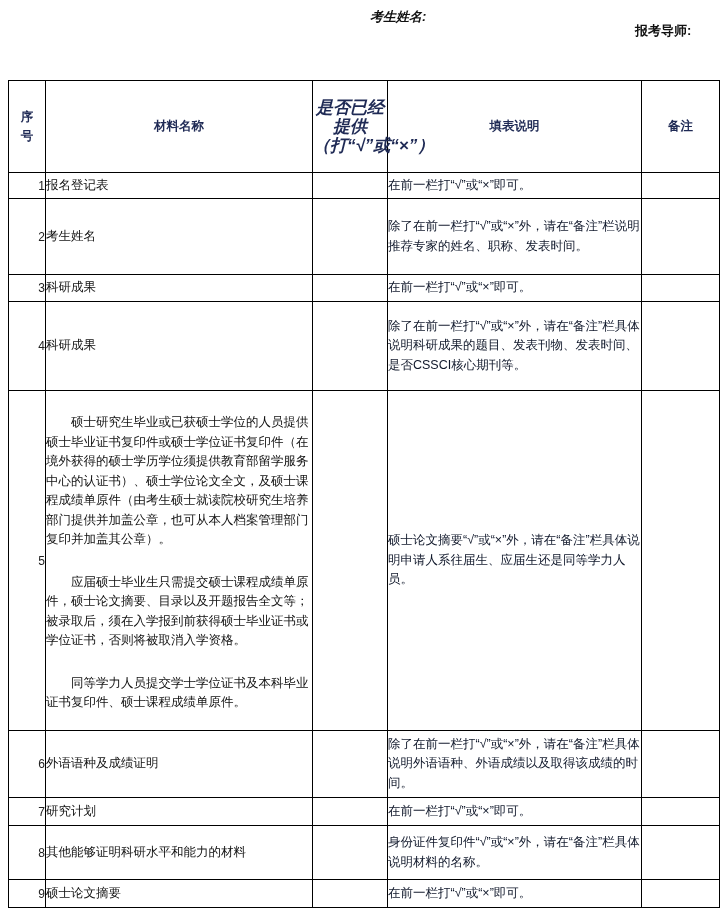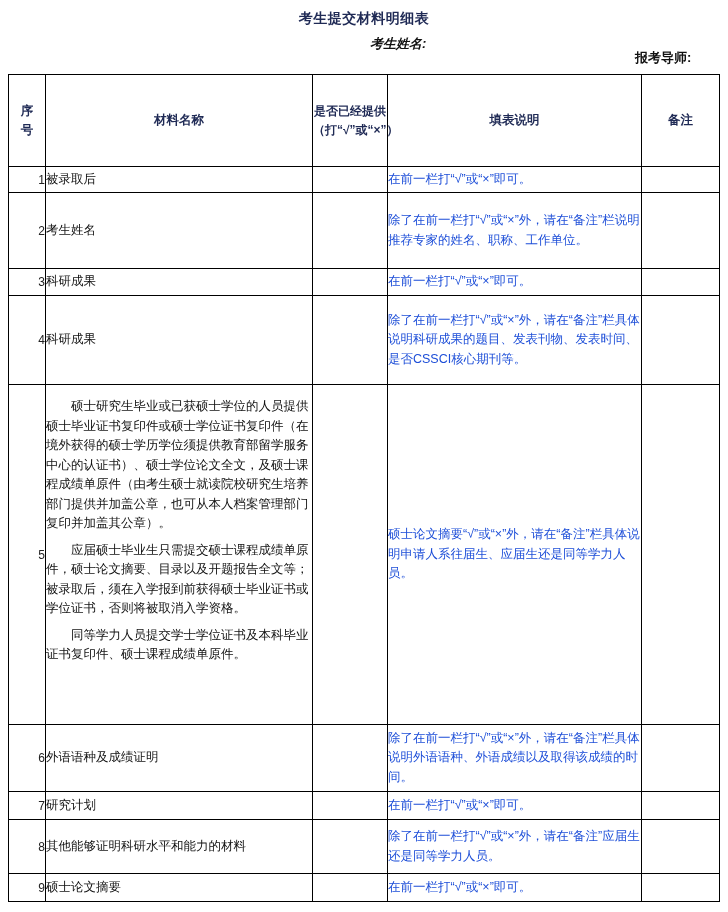--- a/index.html
+++ b/index.html
@@ -87,23 +87,24 @@
     font-size: 12.5px;
     color: #1f2a55;
     font-family: "Liberation Sans", "DejaVu Sans", sans-serif;
     line-height: 17px;
   }
   th.h-seq .stack {
     display: block;
     line-height: 19px;
   }
   th.h-prov {
-    font-size: 12px;
+    font-size: 17px;
     line-height: 19px;
     padding: 0 3px;
+    font-style: italic;
   }
 
   td.seq {
     text-align: right;
     padding-right: 5px;
     font-size: 12px;
     font-family: "Liberation Sans", "DejaVu Sans", sans-serif;
     color: #222222;
   }
   td.name {
@@ -114,44 +115,43 @@
     color: #111111;
   }
   td.prov {
     background: #ffffff;
   }
   td.desc {
     padding: 4px 6px 4px 7px;
     font-size: 12.5px;
     line-height: 19.5px;
     font-family: "Liberation Sans", "DejaVu Sans", sans-serif;
-    color: #1d4ed8;
+    color: #0f172a;
     vertical-align: middle;
   }
   td.remark {
     background: #ffffff;
   }
   td.name.block-text {
     vertical-align: top;
-    padding-top: 12px;
+    padding-top: 22px;
   }
   .para {
     text-indent: 2em;
     margin: 0;
   }
   .para + .para {
-    margin-top: 7px;
+    margin-top: 23px;
   }
 </style>
 </head>
 <body>
 
 <div class="page">
 
-  <div class="doc-title">考生提交材料明细表</div>
 
   <div class="subtitle-row">
     <span class="subtitle-name">考生姓名:</span>
     <span class="subtitle-advisor">报考导师:</span>
   </div>
 
   <div class="table-wrap">
     <table class="form">
       <colgroup>
         <col class="c-seq">
@@ -169,31 +169,31 @@
           <th class="h-name">材料名称</th>
           <th class="h-prov">是否已经提供（打“√”或“×”）</th>
           <th class="h-desc">填表说明</th>
           <th class="h-remark">备注</th>
         </tr>
       </thead>
       <tbody>
 
         <tr style="height:26px;">
           <td class="seq">1</td>
-          <td class="name">被录取后</td>
+          <td class="name">报名登记表</td>
           <td class="prov"></td>
           <td class="desc">在前一栏打“√”或“×”即可。</td>
           <td class="remark"></td>
         </tr>
 
         <tr style="height:76px;">
           <td class="seq">2</td>
           <td class="name">考生姓名</td>
           <td class="prov"></td>
-          <td class="desc">除了在前一栏打“√”或“×”外，请在“备注”栏说明推荐专家的姓名、职称、工作单位。</td>
+          <td class="desc">除了在前一栏打“√”或“×”外，请在“备注”栏说明推荐专家的姓名、职称、发表时间。</td>
           <td class="remark"></td>
         </tr>
 
         <tr style="height:27px;">
           <td class="seq">3</td>
           <td class="name">科研成果</td>
           <td class="prov"></td>
           <td class="desc">在前一栏打“√”或“×”即可。</td>
           <td class="remark"></td>
         </tr>
@@ -231,21 +231,21 @@
           <td class="name">研究计划</td>
           <td class="prov"></td>
           <td class="desc">在前一栏打“√”或“×”即可。</td>
           <td class="remark"></td>
         </tr>
 
         <tr style="height:54px;">
           <td class="seq">8</td>
           <td class="name">其他能够证明科研水平和能力的材料</td>
           <td class="prov"></td>
-          <td class="desc">除了在前一栏打“√”或“×”外，请在“备注”应届生还是同等学力人员。</td>
+          <td class="desc">身份证件复印件“√”或“×”外，请在“备注”栏具体说明材料的名称。</td>
           <td class="remark"></td>
         </tr>
 
         <tr style="height:28px;">
           <td class="seq">9</td>
           <td class="name">硕士论文摘要</td>
           <td class="prov"></td>
           <td class="desc">在前一栏打“√”或“×”即可。</td>
           <td class="remark"></td>
         </tr>

